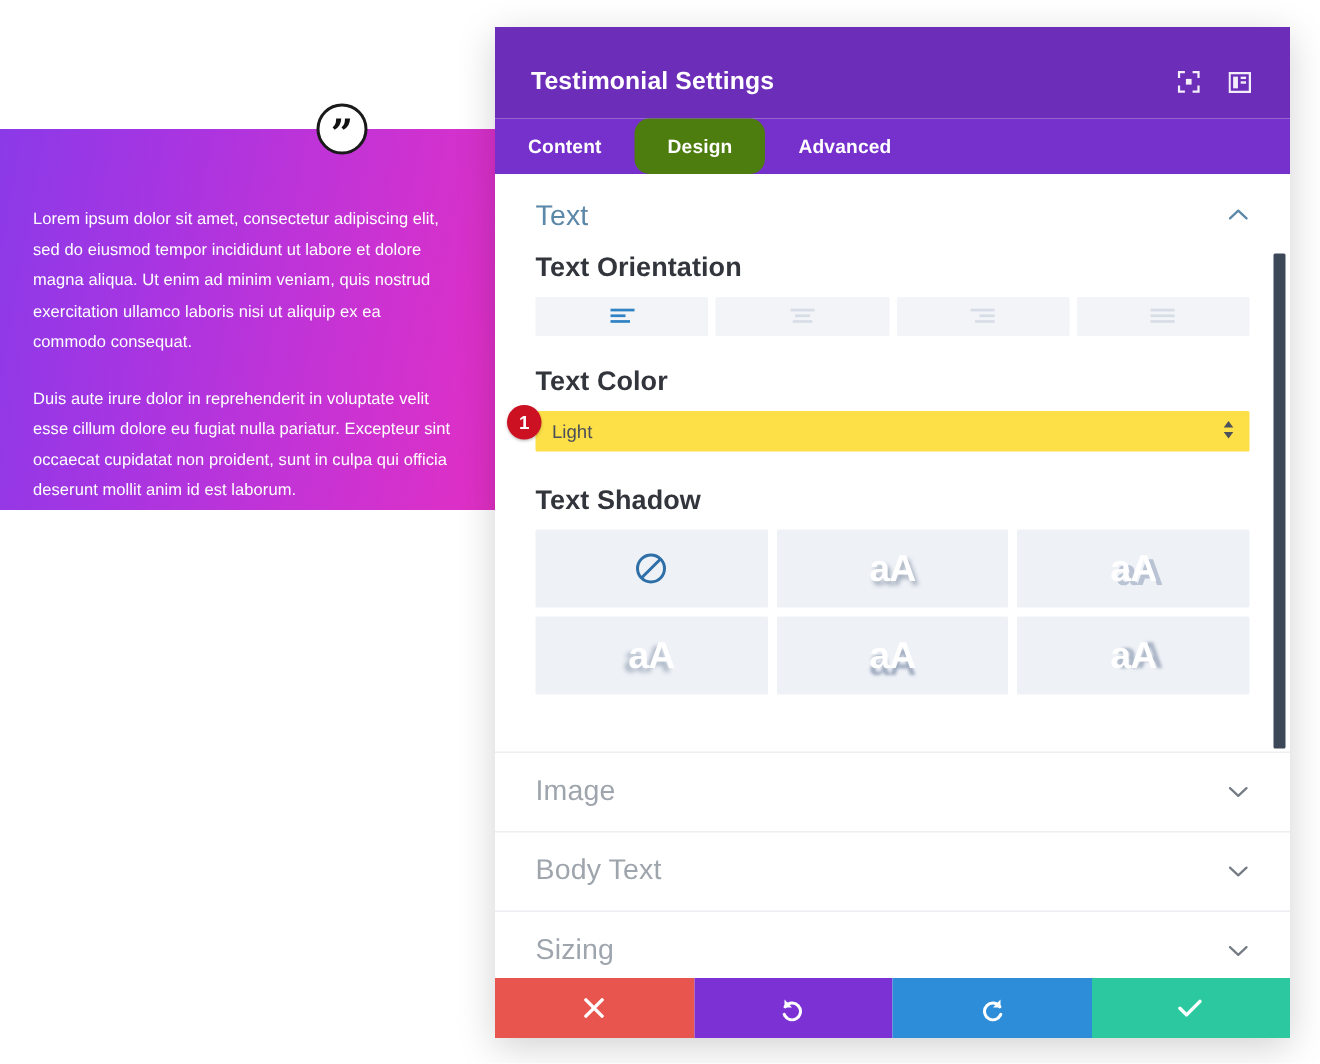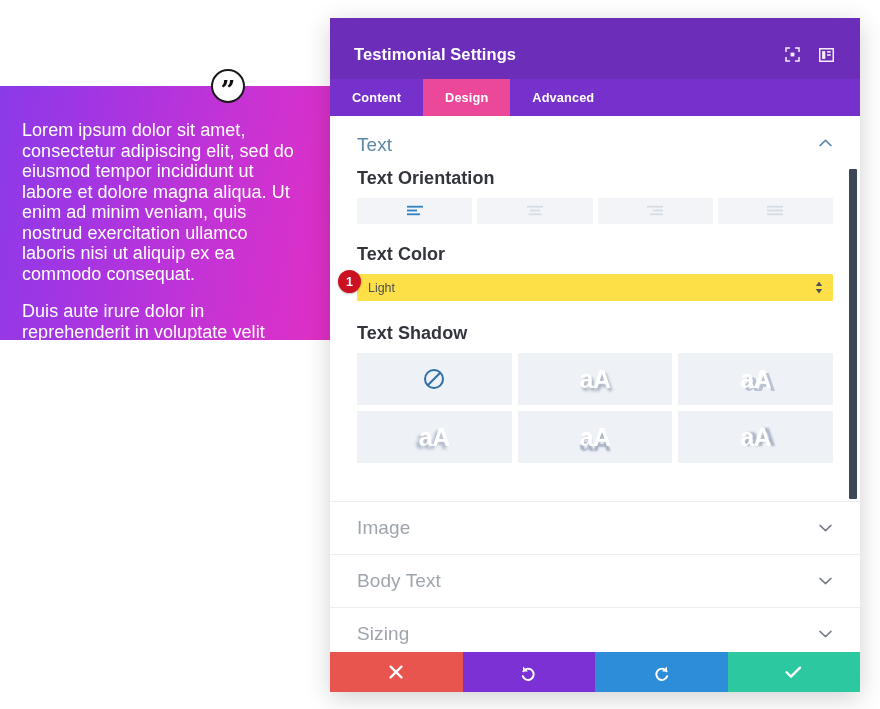--- a/index.html
+++ b/index.html
@@ -51,23 +51,23 @@
   #quote-badge .glyph {
     font-family: "DejaVu Serif", serif;
     font-size: 26px;
     font-weight: 700;
     color: #111111;
     line-height: 1;
     margin-top: 8px;
   }
   .testimonial-para {
     color: #ffffff;
-    font-size: 18px;
+    font-size: 11px;
     line-height: 20.5px;
-    margin: 0 0 17px 0;
+    margin: 16px 0 17px 0;
     letter-spacing: 0.05px;
     white-space: normal;
   }
   .testimonial-author-name {
     color: #ffffff;
     font-size: 13.4px;
     font-weight: bold;
     line-height: 19px;
   }
   .testimonial-author-title {
@@ -127,21 +127,22 @@
     align-items: center;
     justify-content: center;
     padding: 0 22px;
     color: #ffffff;
     font-size: 12.8px;
     font-weight: bold;
     letter-spacing: 0.1px;
     cursor: pointer;
   }
   .modal-tab.active {
-    background: #ec4899;
+    background: #4d7c0f;
+    border-radius: 10px;
   }
 
   
   #modal-body {
     flex: 1 1 auto;
     position: relative;
     overflow: hidden;
     background: #ffffff;
   }
   #modal-scroll {

